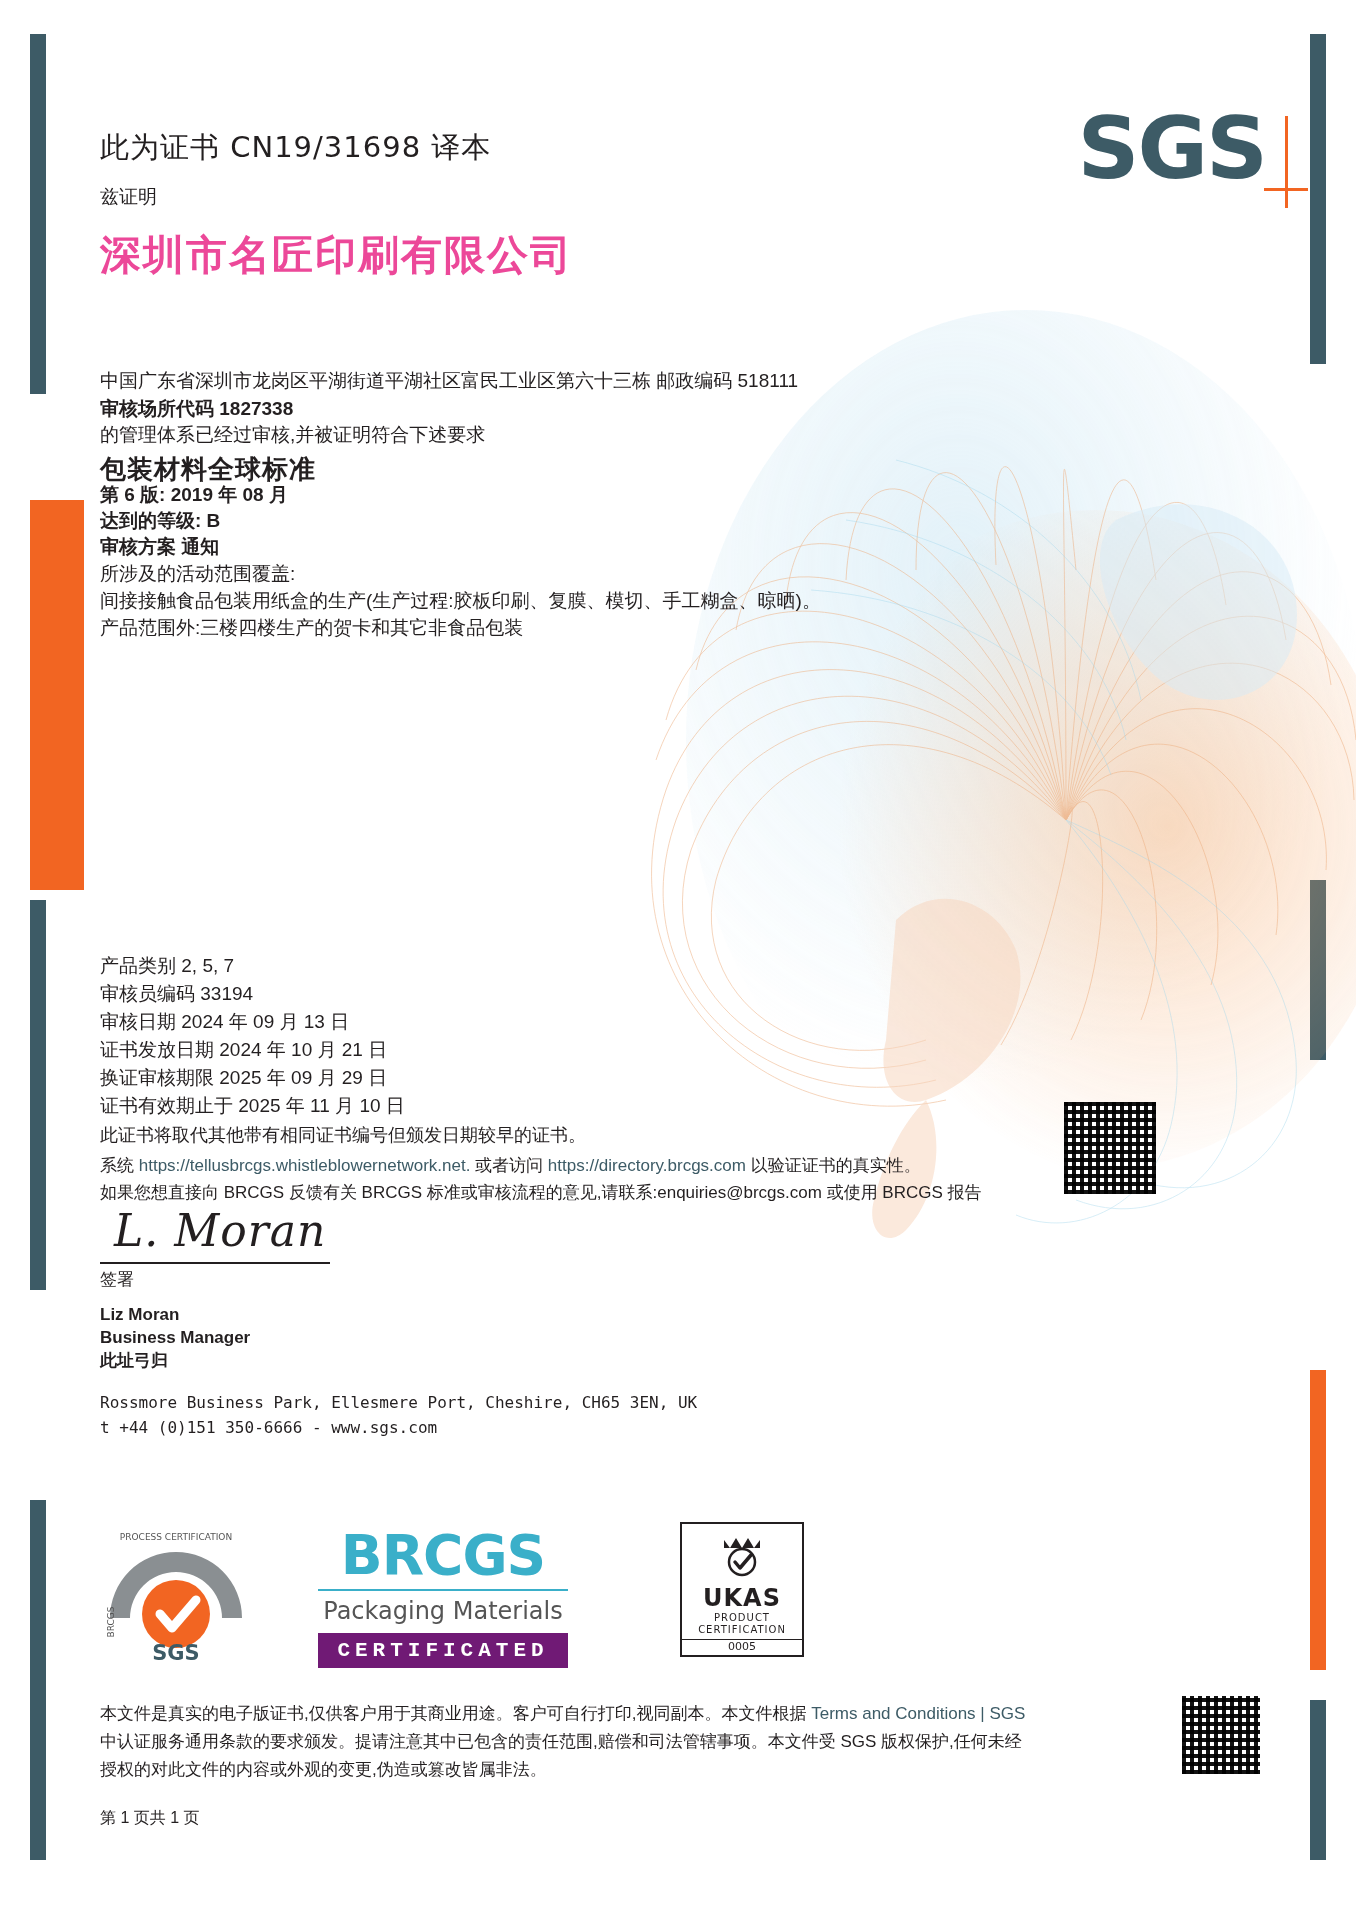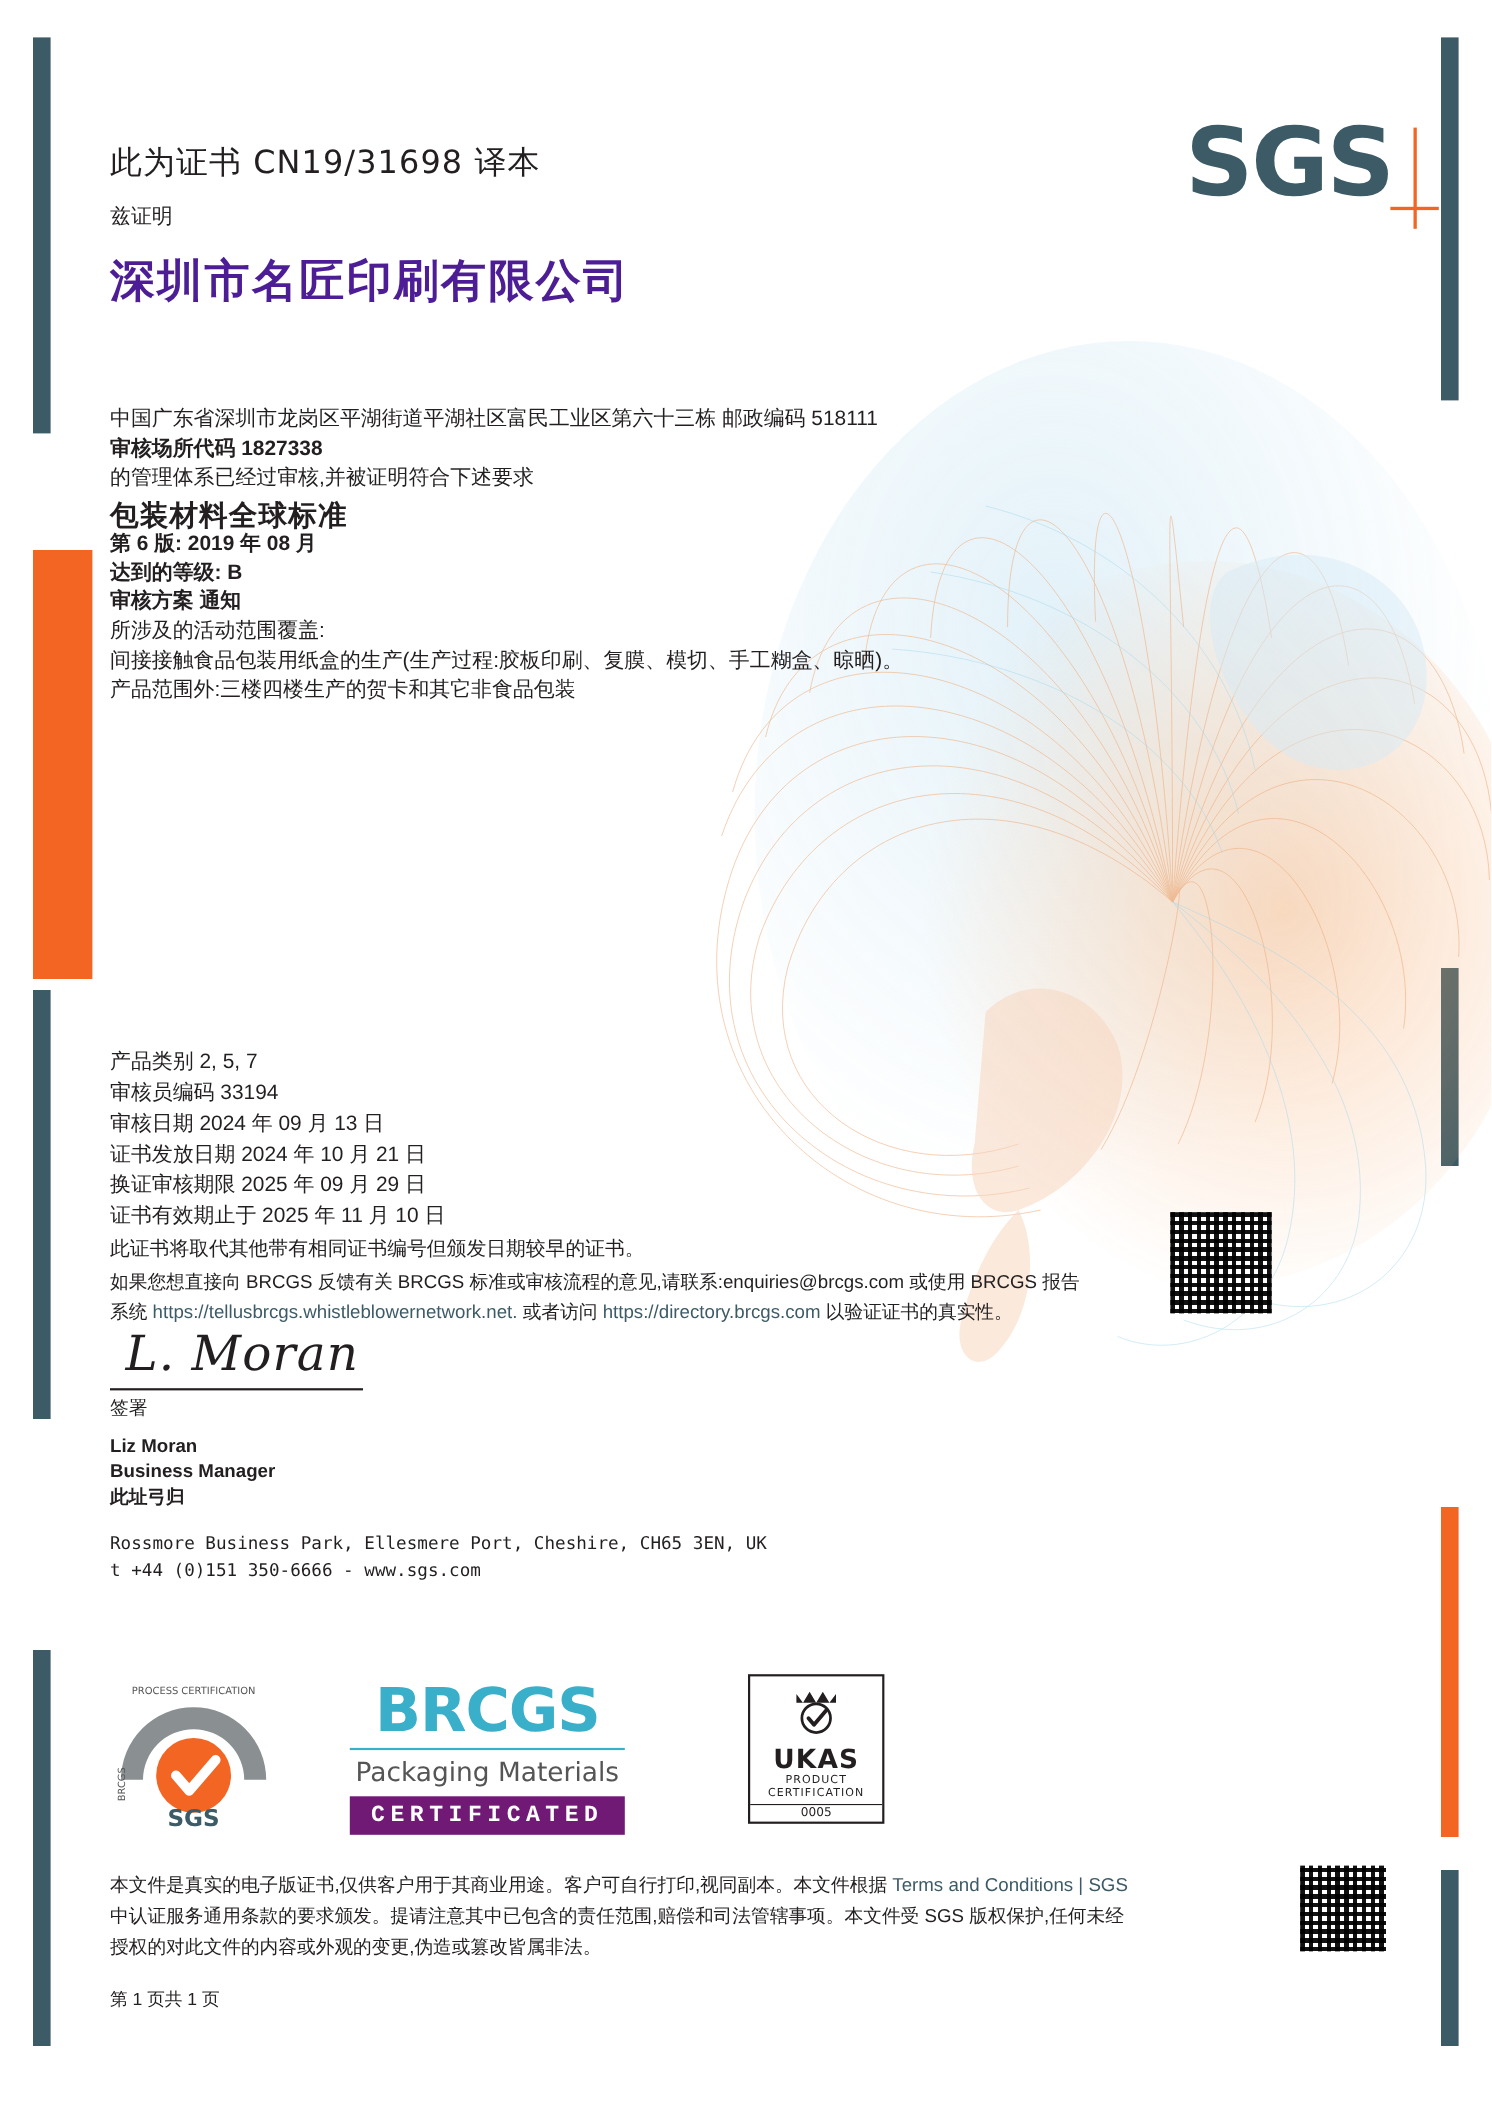--- a/index.html
+++ b/index.html
@@ -116,21 +116,21 @@
     font-size: 19px;
     margin-top: 16px;
     color: #231f20;
   }
   .company {
     font-family: "DejaVu Sans", sans-serif;
     font-weight: bold;
     font-size: 41px;
     letter-spacing: 2px;
     margin-top: 18px;
-    color: #4c1d95;
+    color: #ec4899;
   }
 
   .block-address {
     position: absolute;
     left: 100px;
     top: 368px;
     width: 1000px;
     font-size: 19px;
     line-height: 26px;
   }
@@ -428,24 +428,24 @@
     <div>产品类别 2, 5, 7</div>
     <div>审核员编码 33194</div>
     <div>审核日期 2024 年 09 月 13 日</div>
     <div>证书发放日期 2024 年 10 月 21 日</div>
     <div>换证审核期限 2025 年 09 月 29 日</div>
     <div>证书有效期止于 2025 年 11 月 10 日</div>
     <div class="detail-note">此证书将取代其他带有相同证书编号但颁发日期较早的证书。</div>
   </div>
 
   <div class="block-feedback">
-    <div>如果您想直接向 BRCGS 反馈有关 BRCGS 标准或审核流程的意见,请联系:enquiries@brcgs.com 或使用 BRCGS 报告</div>
     <div>
       <span>系统 </span><span class="link">https://tellusbrcgs.whistleblowernetwork.net.</span><span> 或者访问 </span><span class="link">https://directory.brcgs.com</span><span> 以验证证书的真实性。</span>
     </div>
+    <div>如果您想直接向 BRCGS 反馈有关 BRCGS 标准或审核流程的意见,请联系:enquiries@brcgs.com 或使用 BRCGS 报告</div>
   </div>
 
   <div class="qr qr-main"></div>
   <div class="qr qr-foot"></div>
 
   <div class="signature-area">
     <div class="sig-script">L. Moran</div>
     <div class="sig-rule"></div>
     <div class="sig-label">签署</div>
     <div class="sig-name">Liz Moran</div>

